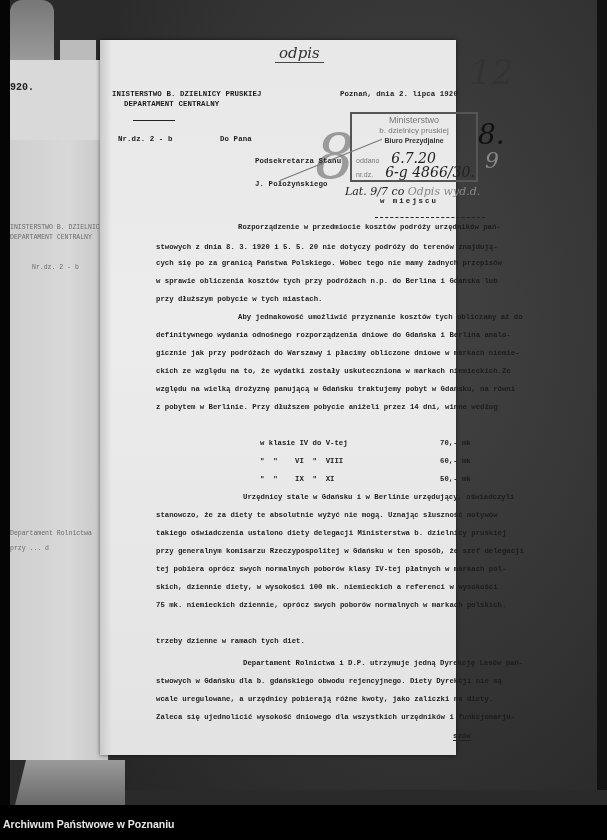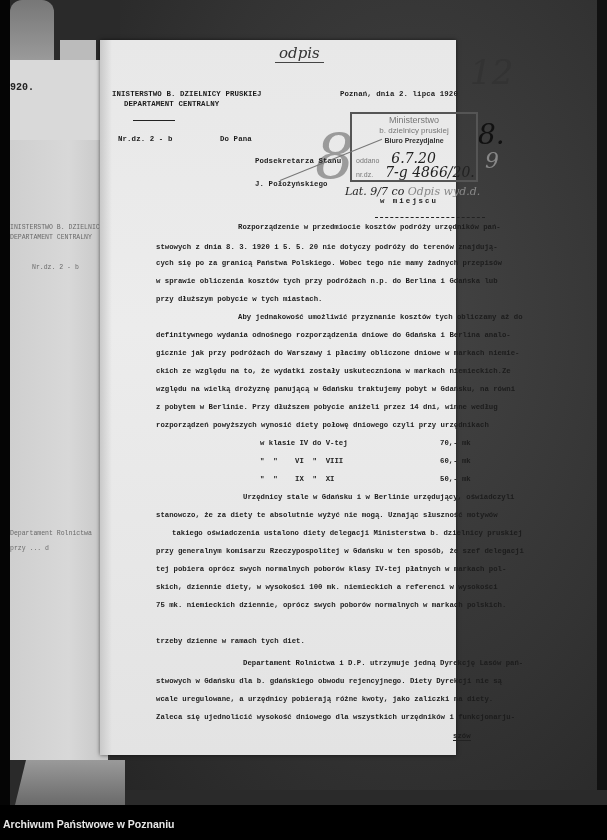--- a/index.html
+++ b/index.html
@@ -150,21 +150,21 @@
     <span class="tw" style="left:18px;top:95px">Nr.dz. 2 - b</span>
     <span class="tw" style="left:120px;top:95px">Do Pana</span>
 
     <span class="big-8">8</span>
 
     <div class="stamp">
       <div class="s1">Ministerstwo</div>
       <div class="s2">b. dzielnicy pruskiej</div>
       <div class="s3">Biuro Prezydjalne</div>
       <div class="s4"><span>oddano</span><span class="hw">6.7.20</span></div>
-      <div class="s5"><span>nr.dz.</span><span class="hw">7-g 4866/20.</span></div>
+      <div class="s5"><span>nr.dz.</span><span class="hw">6-g 4866/30.</span></div>
     </div>
     <span class="hand-8">8.</span>
     <span class="hand-9">9</span>
 
     <span class="tw" style="left:155px;top:117px">Podsekretarza Stanu</span>
     <span class="tw" style="left:155px;top:140px">J. Położyńskiego</span>
     <div class="diag"></div>
     <span class="hand-note"><span>Lat. 9/7 co</span> <span class="faint">Odpis wyd.d.</span></span>
     <span class="tw" style="left:280px;top:157px;letter-spacing:2px">w miejscu</span>
     <div class="wmiejscu-line"></div>
@@ -173,32 +173,31 @@
     <span class="body-line" style="left:56px;top:203px">stwowych z dnia 8. 3. 1920 i 5. 5. 20 nie dotyczy podróży do terenów znajdują-</span>
     <span class="body-line" style="left:56px;top:219px">cych się po za granicą Państwa Polskiego. Wobec tego nie mamy żadnych przepisów</span>
     <span class="body-line" style="left:56px;top:237px">w sprawie obliczenia kosztów tych przy podróżach n.p. do Berlina i Gdańska lub</span>
     <span class="body-line" style="left:56px;top:255px">przy dłuższym pobycie w tych miastach.</span>
     <span class="body-line" style="left:138px;top:273px">Aby jednakowość umożliwić przyznanie kosztów tych obliczamy aż do</span>
     <span class="body-line" style="left:56px;top:309px">gicznie jak przy podróżach do Warszawy i płacimy obliczone dniowe w markach niemie-</span>
     <span class="body-line" style="left:56px;top:291px">definitywnego wydania odnośnego rozporządzenia dniowe do Gdańska i Berlina analo-</span>
     <span class="body-line" style="left:56px;top:327px">ckich ze względu na to, że wydatki zostały uskuteczniona w markach niemieckich.Ze</span>
     <span class="body-line" style="left:56px;top:345px">względu na wielką drożyznę panującą w Gdańsku traktujemy pobyt w Gdańsku, na równi</span>
     <span class="body-line" style="left:56px;top:363px">z pobytem w Berlinie. Przy dłuższem pobycie aniżeli przez 14 dni, winne według</span>
-    <span class="body-line" style="left:56px;top:381px">rozporządzeń powyższych wynosić diety połowę dniowego czyli przy urzędnikach</span>
 
     <span class="body-line" style="left:160px;top:399px">w klasie IV do V-tej</span>
     <span class="body-line" style="left:340px;top:399px">70,- mk</span>
     <span class="body-line" style="left:160px;top:417px;white-space:pre">"  "    VI  "  VIII</span>
     <span class="body-line" style="left:340px;top:417px">60,- mk</span>
     <span class="body-line" style="left:160px;top:435px;white-space:pre">"  "    IX  "  XI</span>
     <span class="body-line" style="left:340px;top:435px">50,- mk</span>
 
     <span class="body-line" style="left:143px;top:453px">Urzędnicy stale w Gdańsku i w Berlinie urzędujący, oświadczyli</span>
     <span class="body-line" style="left:56px;top:471px">stanowczo, że za diety te absolutnie wyżyć nie mogą.  Uznając słuszność motywów</span>
-    <span class="body-line" style="left:72px;top:489px">takiego oświadczenia ustalono diety delegacji Ministerstwa b. dzielnicy pruskiej</span>
+    <span class="body-line" style="left:56px;top:489px">takiego oświadczenia ustalono diety delegacji Ministerstwa b. dzielnicy pruskiej</span>
     <span class="body-line" style="left:56px;top:507px">przy generalnym komisarzu Rzeczypospolitej w Gdańsku w ten sposób, że szef delegacji</span>
     <span class="body-line" style="left:56px;top:525px">tej pobiera oprócz swych normalnych poborów klasy IV-tej płatnych w markach pol-</span>
     <span class="body-line" style="left:56px;top:543px">skich, dziennie diety, w wysokości 100 mk. niemieckich a referenci w wysokości</span>
     <span class="body-line" style="left:56px;top:561px">75 mk. niemieckich dziennie, oprócz swych poborów normalnych w markach polskich.</span>
     <span class="body-line" style="left:56px;top:597px">trzeby dzienne w ramach tych diet.</span>
     <span class="body-line" style="left:143px;top:619px">Departament Rolnictwa i D.P. utrzymuje jedną Dyrekcję Lasów pań-</span>
     <span class="body-line" style="left:56px;top:637px">stwowych w Gdańsku dla b. gdańskiego obwodu rejencyjnego. Diety Dyrekcji nie są</span>
     <span class="body-line" style="left:56px;top:655px">wcale uregulowane, a urzędnicy pobierają różne kwoty, jako zaliczki na diety.</span>
     <span class="body-line" style="left:56px;top:673px">Zaleca się ujednolicić wysokość dniowego dla wszystkich urzędników i funkcjonarju-</span>
     <span class="body-line" style="left:353px;top:692px;border-bottom:1px solid #222">szów</span>

